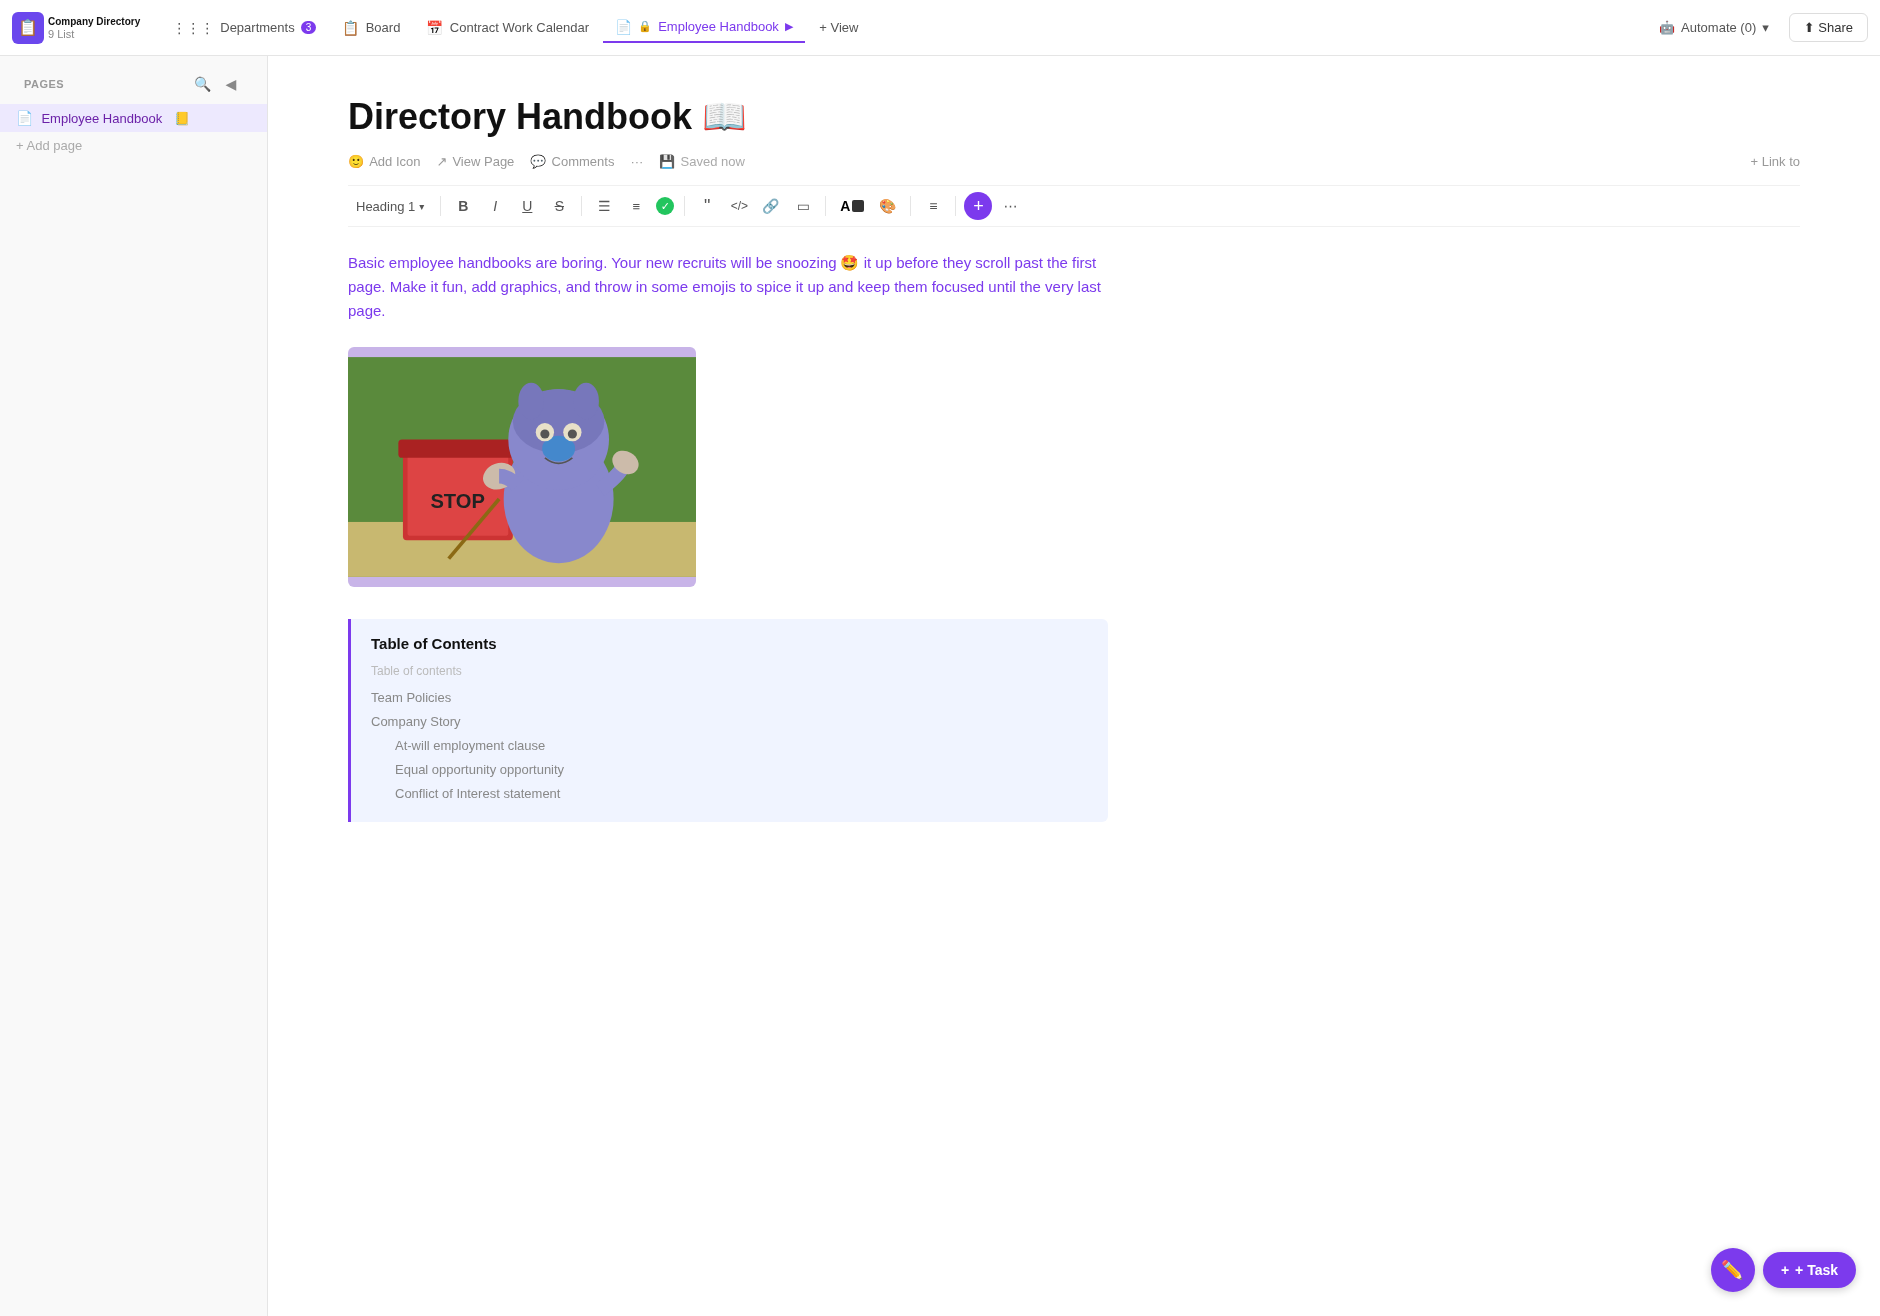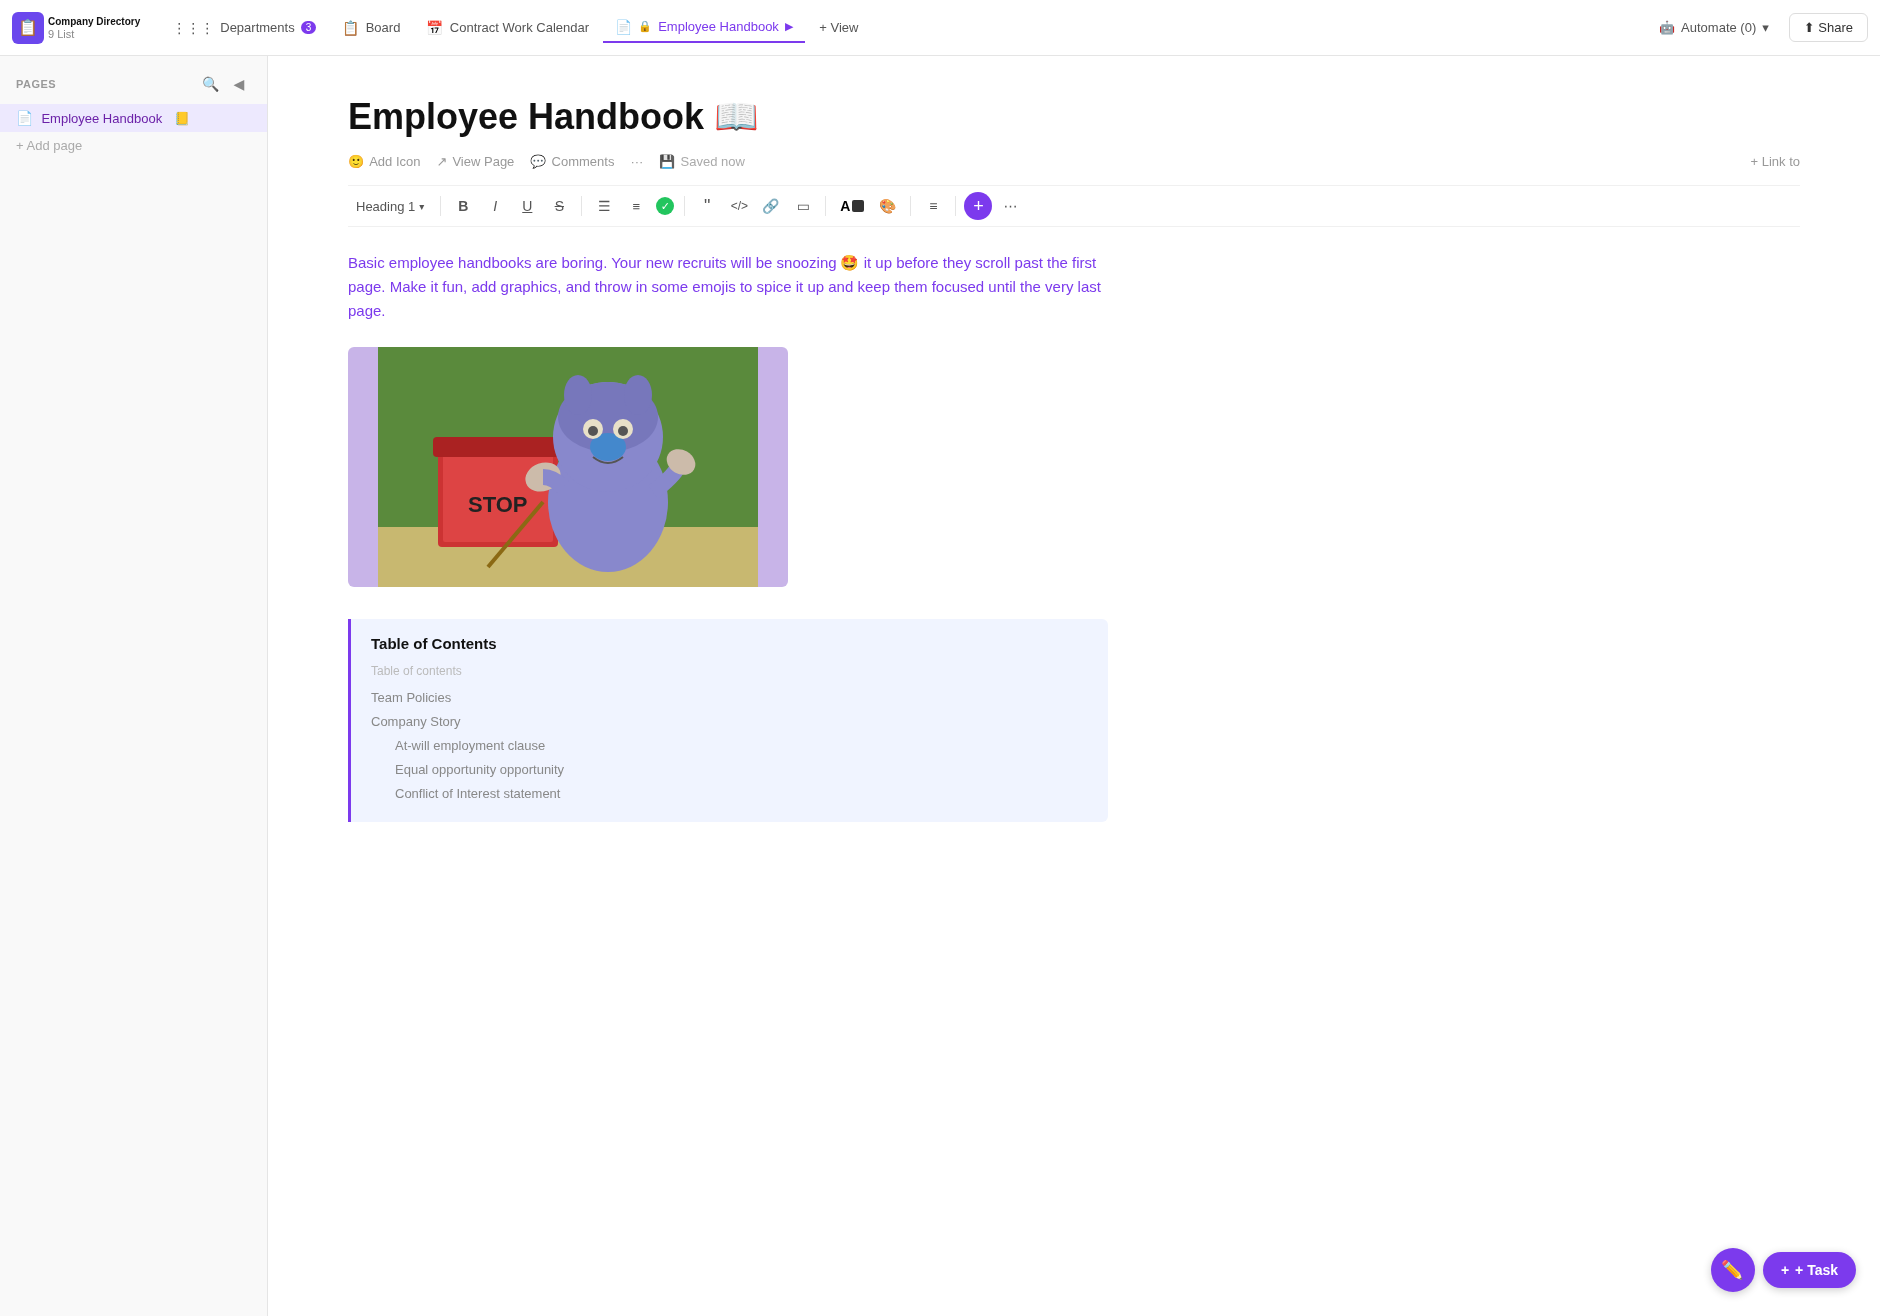--- a/index.html
+++ b/index.html
@@ -104,21 +104,21 @@
       background: #f9f9f9;
       border-right: 1px solid #e5e5e5;
       padding: 16px 0;
       display: flex;
       flex-direction: column;
     }
     .sidebar-header {
       display: flex;
       align-items: center;
       justify-content: space-between;
-      padding: 0 16px;
+      padding: 0 24px;
       margin-bottom: 8px;
     }
     .sidebar-title { font-size: 11px; font-weight: 600; color: #999; text-transform: uppercase; letter-spacing: 0.5px; }
     .sidebar-actions { display: flex; gap: 4px; }
     .sidebar-action-btn {
       width: 24px; height: 24px;
       display: flex; align-items: center; justify-content: center;
       border-radius: 4px;
       cursor: pointer;
       color: #888;
@@ -222,21 +222,21 @@
     .body-text {
       font-size: 15px;
       line-height: 1.6;
       color: #7c3aed;
       margin-bottom: 24px;
       max-width: 760px;
     }
 
     
     .doc-image {
-      width: 440px;
+      width: 348px;
       height: 240px;
       border-radius: 6px;
       overflow: hidden;
       margin-bottom: 32px;
       background: #c8b4e8;
       position: relative;
     }
     
     .cartoon-svg {
       width: 100%;
@@ -377,21 +377,21 @@
       <span>Employee Handbook</span>
       <span style="margin-left:4px">📒</span>
     </div>
     <div class="add-page-btn">
       <span>+ Add page</span>
     </div>
   </div>
 
   <div class="content-area">
 
-    <h1 class="page-title">Employee Handbook 📖</h1>
+    <h1 class="page-title">Directory Handbook 📖</h1>
 
     <div class="page-actions">
       <div class="page-action-btn">
         <span>🙂</span>
         <span>Add Icon</span>
       </div>
       <div class="page-action-btn">
         <span>↗</span>
         <span>View Page</span>
       </div>

